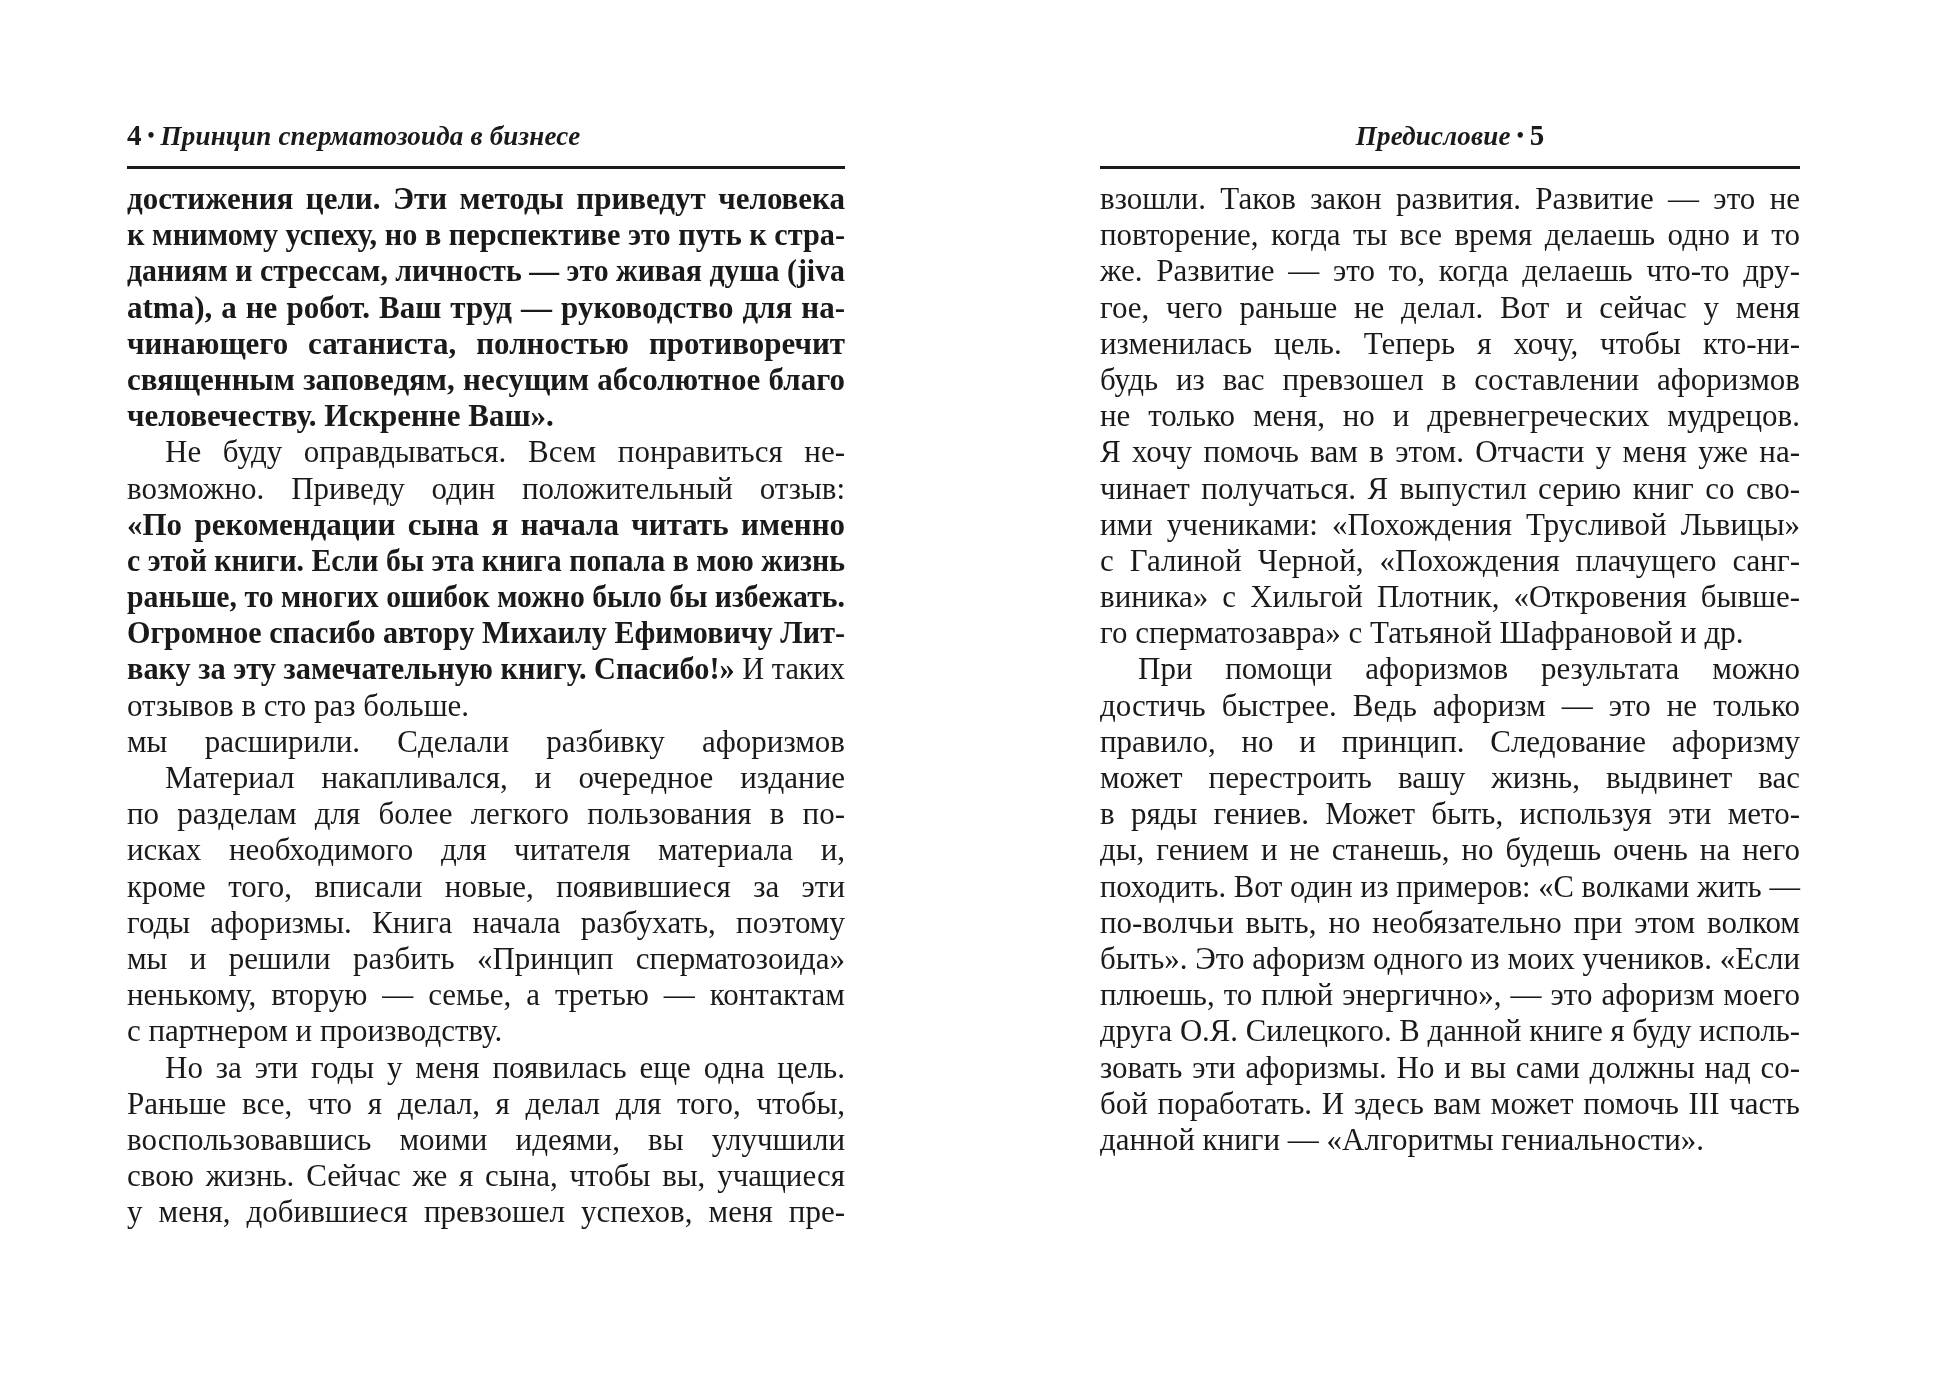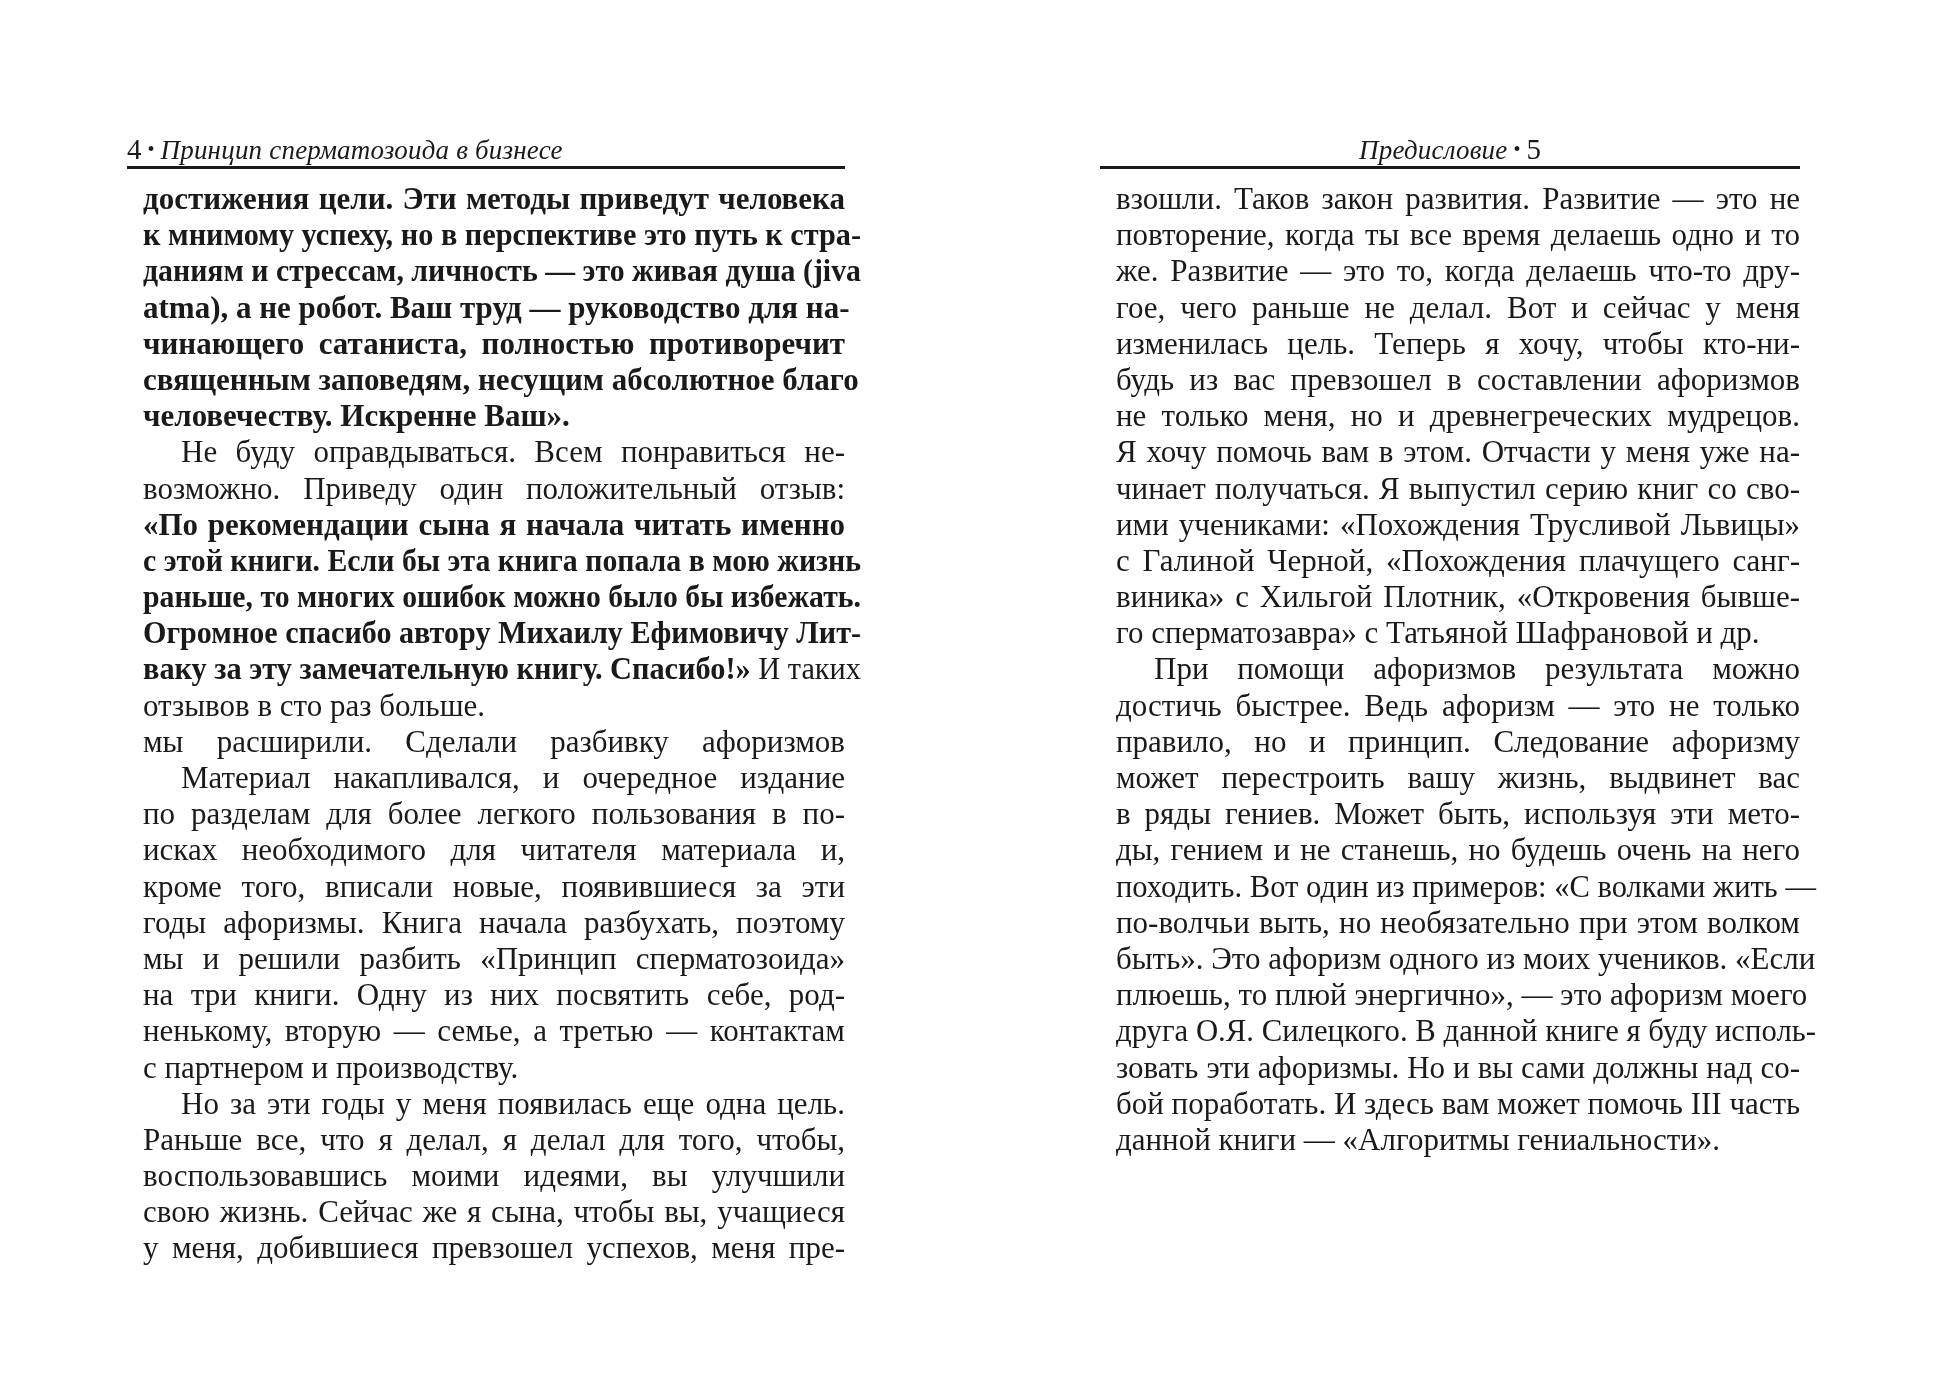--- a/index.html
+++ b/index.html
@@ -1,32 +1,32 @@
 <!DOCTYPE html>
 <html><head>
 <meta charset="utf-8">
 <style>
   html, body { margin: 0; padding: 0; background: #ffffff; }
   body { width: 1946px; height: 1396px; position: relative; overflow: hidden; color: #1a1a1a; }
   .page { position: absolute; top: 0; }
   .page-left { left: 127px; width: 718px; }
   .page-right { left: 1100px; width: 700px; }
   .running-head {
-    position: absolute; top: 132px; left: 0; right: 0; height: 38px;
+    position: absolute; top: 118px; left: 0; right: 0; height: 38px;
     font-family: "Liberation Serif", "DejaVu Serif", serif;
-    font-size: 27px; line-height: 34px; white-space: nowrap;
+    font-size: 27px; line-height: 34px; white-space: nowrap; font-weight: bold;
   }
   .page-left .running-head { text-align: left; }
   .page-right .running-head { text-align: center; }
   .running-head .folio { font-style: normal; font-size: 29px; }
   .running-head .rh-title { font-style: italic; letter-spacing: 0.2px; }
   .running-head .bullet { font-size: 20px; margin: 0 6px; position: relative; top: -3px; }
   .rule { position: absolute; top: 166px; left: 0; right: 0; height: 0; border-top: 3px solid #1a1a1a; }
   .body-text {
-    position: absolute; top: 181px; left: 16px; right: 0;
+    position: absolute; top: 181px; left: 0; right: 0;
     font-family: "Liberation Serif", "DejaVu Serif", serif;
     font-size: 31px; line-height: 36.2px;
   }
   .line { display: block; text-align: justify; text-align-last: justify; white-space: nowrap; height: 36.2px; overflow: visible; transform-origin: left center; }
   .line.last { text-align-last: left; }
   .line.indent { padding-left: 38px; }
   .b { font-weight: bold; }
 </style>
 </head>
 <body>
@@ -52,21 +52,20 @@
       <div class="line" style="white-space: nowrap; text-align: justify; text-align-last: justify; transform: scaleX(0.9719); width: 738.766px;"><span class="b">Огромное спасибо автору Михаилу Ефимовичу Лит-</span></div>
       <div class="line" style="white-space: nowrap; text-align: justify; text-align-last: justify; transform: scaleX(0.9782); width: 733.984px;"><span class="b">ваку за эту замечательную книгу. Спасибо!»</span><span> И таких</span></div>
       <div class="line last"><span>отзывов в сто раз больше.</span></div>
       <div class="line"><span>мы расширили. Сделали разбивку афоризмов</span></div>
       <div class="line indent"><span>Материал накапливался, и очередное издание</span></div>
       <div class="line"><span>по разделам для более легкого пользования в по-</span></div>
       <div class="line"><span>исках необходимого для читателя материала и,</span></div>
       <div class="line"><span>кроме того, вписали новые, появившиеся за эти</span></div>
       <div class="line"><span>годы афоризмы. Книга начала разбухать, поэтому</span></div>
       <div class="line"><span>мы и решили разбить «Принцип сперматозоида»</span></div>
-      <div class="line"><span>на три книги. Одну из них посвятить себе, род-</span></div>
       <div class="line"><span>ненькому, вторую — семье, а третью — контактам</span></div>
       <div class="line last"><span>с партнером и производству.</span></div>
       <div class="line indent"><span>Но за эти годы у меня появилась еще одна цель.</span></div>
       <div class="line"><span>Раньше все, что я делал, я делал для того, чтобы,</span></div>
       <div class="line"><span>воспользовавшись моими идеями, вы улучшили</span></div>
       <div class="line"><span>свою жизнь. Сейчас же я сына, чтобы вы, учащиеся</span></div>
       <div class="line"><span>у меня, добившиеся превзошел успехов, меня пре-</span></div>
     </div>
 </div>
 

